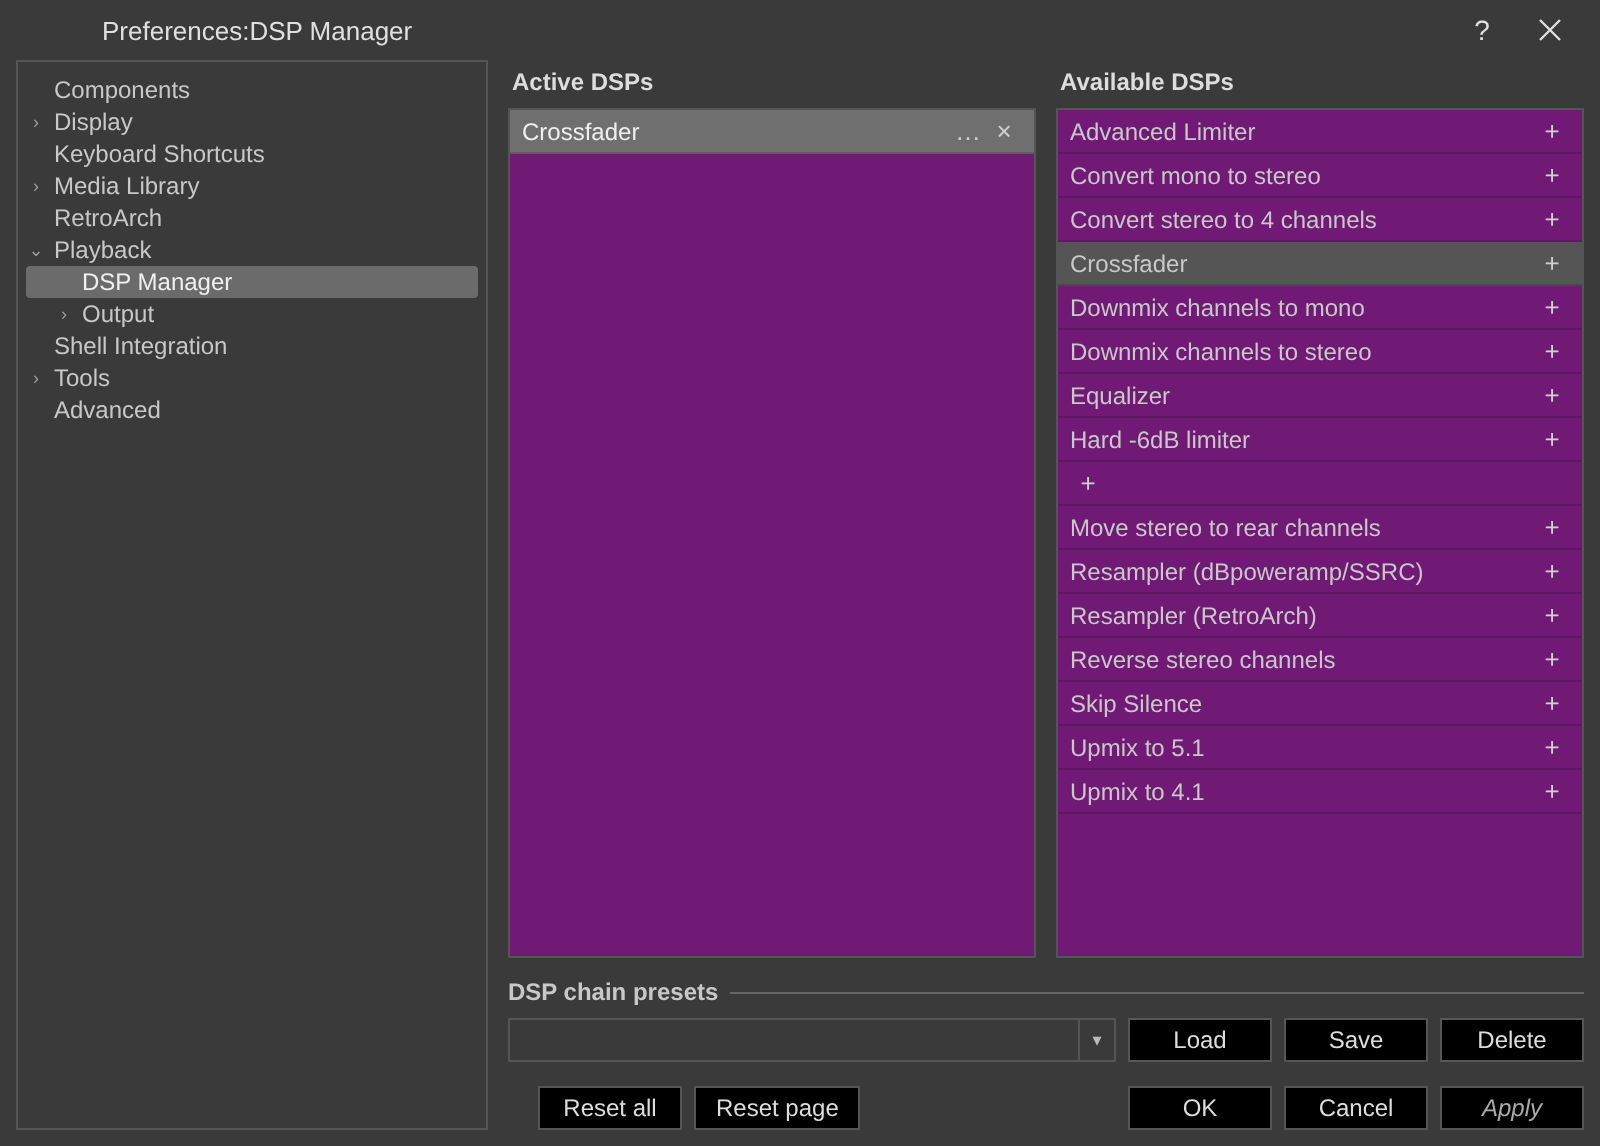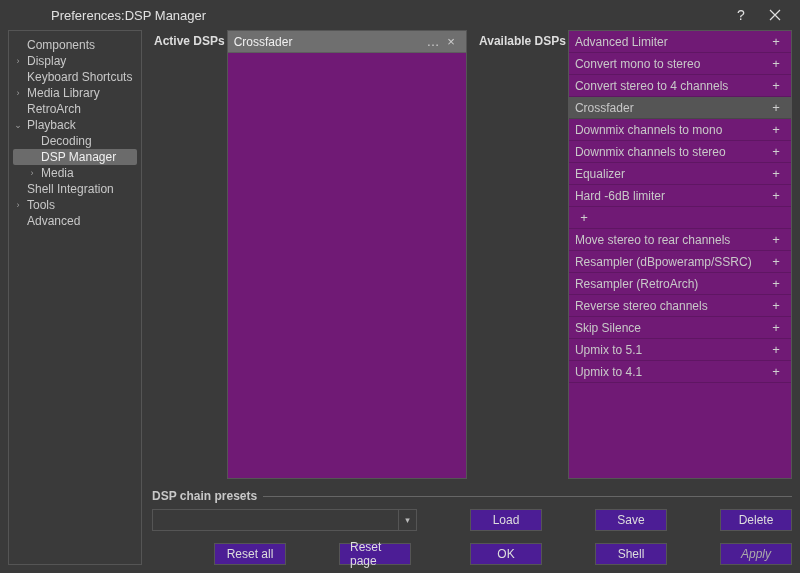--- a/index.html
+++ b/index.html
@@ -76,21 +76,21 @@
   }
   .lists-row {
     display: flex;
     gap: 10px;
     flex: 1;
     min-height: 0;
   }
   .list-col {
     flex: 1;
     display: flex;
-    flex-direction: row;
+    flex-direction: column;
     min-width: 0;
   }
   .list-title {
     font-weight: bold;
     color: #ddd;
     padding: 4px 2px 6px 2px;
   }
   .listbox {
     border: 1px solid #555;
     background: #701a75;
@@ -141,25 +141,24 @@
     width: 18px; height: 100%;
     border-left: 1px solid #555;
     display: flex; align-items: center; justify-content: center;
     color: #bbb; font-size: 9px;
   }
   .btn {
     height: 22px;
     min-width: 72px;
     padding: 0 10px;
     border: 1px solid #555;
-    background: #4c1d95;
+    background: #000000;
     color: #ddd;
     display: inline-flex; align-items: center; justify-content: center;
     font-size: 12px;
-    margin-left: 47px;
   }
   .bottom-row {
     display: flex;
     gap: 6px;
     margin-top: 12px;
     align-items: center;
     padding-left: 15px;
   }
   .bottom-row .spacer { flex: 1; }
   .btn.primary-ghost { font-style: italic; color: #aaa; }
@@ -212,35 +211,29 @@
             <span class="tree-label">RetroArch</span>
           </div>
         </li>
         <li>
           <div class="node-row indent-1">
             <span class="twisty">⌄</span>
             <span class="tree-label">Playback</span>
           </div>
         </li>
         <li>
-          <div class="node-row indent-2">
-            <span class="elbow">&nbsp;</span>
-            <span class="tree-label">Decoding</span>
-          </div>
-        </li>
-        <li>
           <div class="node-row indent-2 selected">
             <span class="elbow">&nbsp;</span>
             <span class="tree-label">DSP Manager</span>
           </div>
         </li>
         <li>
           <div class="node-row indent-2">
             <span class="twisty">›</span>
-            <span class="tree-label">Media</span>
+            <span class="tree-label">Output</span>
           </div>
         </li>
         <li>
           <div class="node-row indent-1">
             <span class="elbow">&nbsp;</span>
             <span class="tree-label">Shell Integration</span>
           </div>
         </li>
         <li>
           <div class="node-row indent-1">
@@ -353,17 +346,17 @@
         <div class="btn">Save</div>
         <div class="btn">Delete</div>
       </div>
     </div>
 
     <div class="bottom-row">
       <div class="btn">Reset all</div>
       <div class="btn">Reset page</div>
       <span class="spacer"></span>
       <div class="btn">OK</div>
-      <div class="btn">Shell</div>
+      <div class="btn">Cancel</div>
       <div class="btn primary-ghost">Apply</div>
     </div>
   </div>
 </div>
 
 </body></html>

